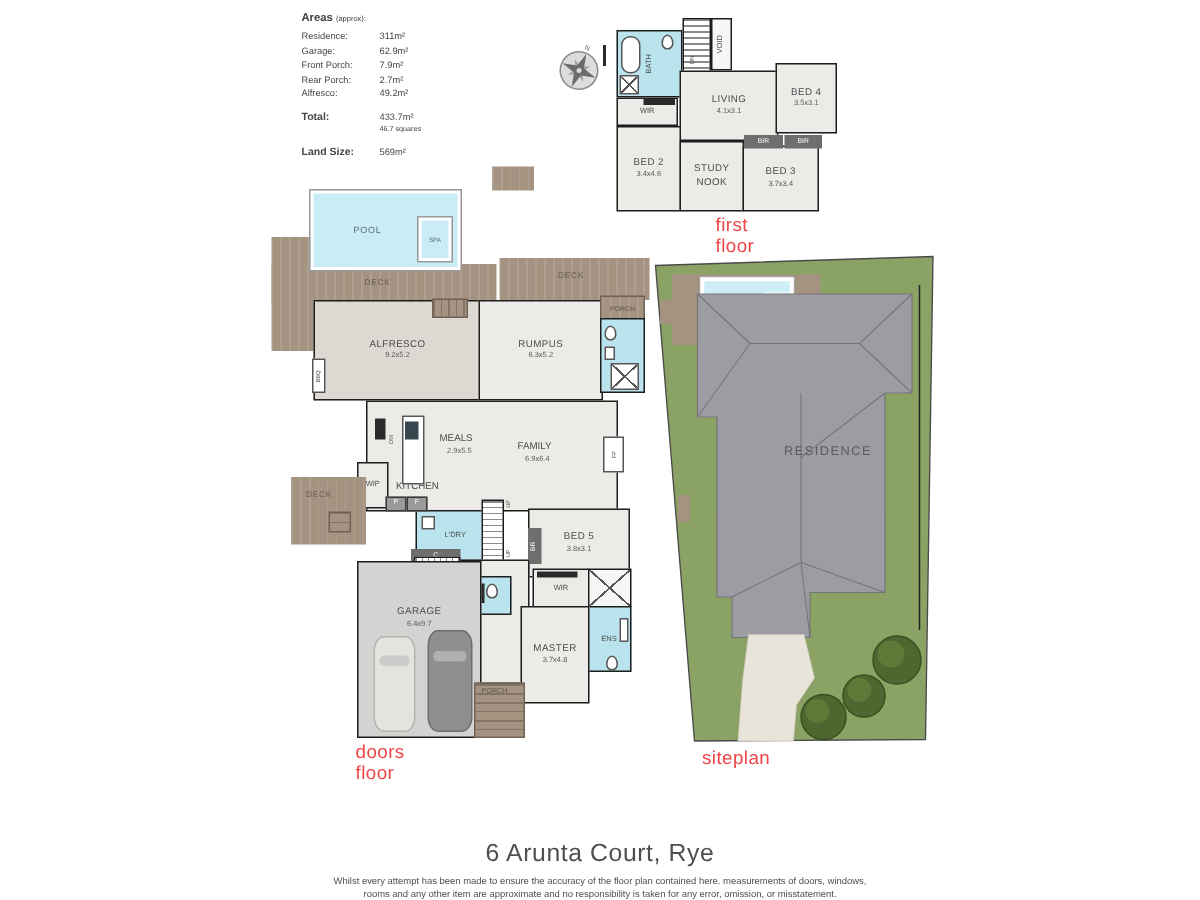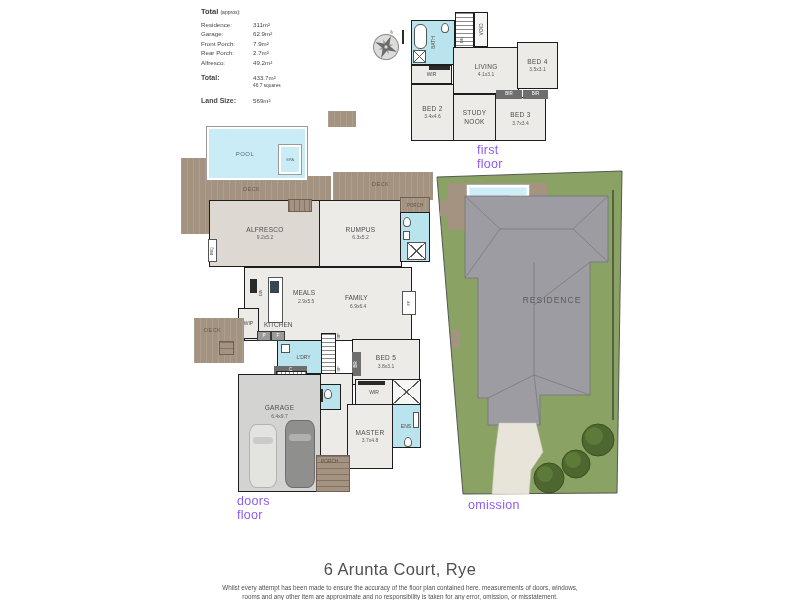--- a/index.html
+++ b/index.html
@@ -45,36 +45,36 @@
   
   .pool{position:absolute;box-sizing:border-box;background:#c9ecf6;border:2.5px solid #ffffff;
         outline:1px solid #9a9a9a;display:flex;align-items:center;justify-content:center;}
   .poollbl{font-size:6px;color:#5c6a70;letter-spacing:.5px;}
   .spa{position:absolute;box-sizing:border-box;background:#c9ecf6;border:2px solid #fff;outline:.8px solid #9a9a9a;
        display:flex;align-items:center;justify-content:center;font-size:4.2px;color:#5c6a70;}
   
   .car{position:absolute;box-sizing:border-box;border-radius:7px/10px;}
   .glass{position:absolute;left:3px;right:3px;height:7px;border-radius:3px;}
   
-  .cap{position:absolute;font-size:12.5px;color:#8b5cf6;letter-spacing:.3px;}
+  .cap{position:absolute;font-size:12.5px;color:#ef4444;letter-spacing:.3px;}
   .lbl{position:absolute;font-size:6.5px;color:#4c4c4c;line-height:1;}
   svg text{font-family:"Liberation Sans",sans-serif;}
   
   .ap-row{display:flex;font-size:6.2px;line-height:9.6px;color:#474747;}
   .ap-lab{width:52px;}
   .footer-line{text-align:center;font-size:6.3px;line-height:8.6px;color:#4f4f4f;}
 </style>
 </head>
 <body>
 
 <div id="canvas">
 
   <div class="abs" style="left:201px;top:8px;width:170px;">
     <div style="font-size:7.5px;font-weight:bold;color:#3c3c3c;line-height:1;">
-      <span>Total</span>
+      <span>Areas</span>
       <span style="font-weight:normal;font-size:5px;">(approx):</span>
     </div>
     <div style="margin-top:4px;">
       <div class="ap-row">
         <span class="ap-lab">Residence:</span>
         <span>311m²</span>
       </div>
       <div class="ap-row">
         <span class="ap-lab">Garage:</span>
         <span>62.9m²</span>
@@ -323,21 +323,21 @@
 
     <g>
       <circle cx="168" cy="275" r="16" fill="#4e6630" stroke="#3a5120" stroke-width="1"></circle>
       <circle cx="164" cy="271" r="9" fill="#5d7a38"></circle>
       <circle cx="146" cy="299" r="14" fill="#4e6630" stroke="#3a5120" stroke-width="1"></circle>
       <circle cx="143" cy="295" r="8" fill="#5d7a38"></circle>
       <circle cx="119" cy="313" r="15" fill="#4e6630" stroke="#3a5120" stroke-width="1"></circle>
       <circle cx="115" cy="309" r="8" fill="#5d7a38"></circle>
     </g>
   </svg>
-  <div class="cap" style="left:468px;top:498px;">omission</div>
+  <div class="cap" style="left:468px;top:498px;">siteplan</div>
 
   <div class="abs" style="left:0;top:536px;width:800px;text-align:center;margin-top:24px;">
     <div style="font-size:16.5px;color:#4f4f4f;letter-spacing:.4px;">6 Arunta Court, Rye</div>
     <div style="margin-top:5px;">
       <div class="footer-line">Whilst every attempt has been made to ensure the accuracy of the floor plan contained here. measurements of doors, windows,</div>
       <div class="footer-line">rooms and any other item are approximate and no responsibility is taken for any error, omission, or misstatement.</div>
       <div class="footer-line">This plan is for illustrative purposes only and should only be used as such by any prospective purchaser.</div>
     </div>
   </div>
 

